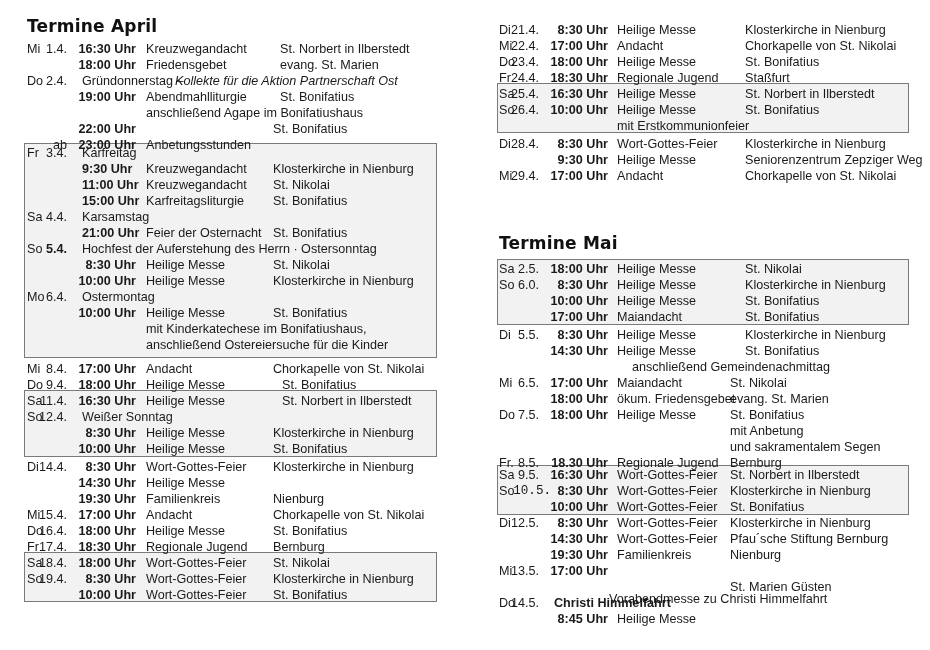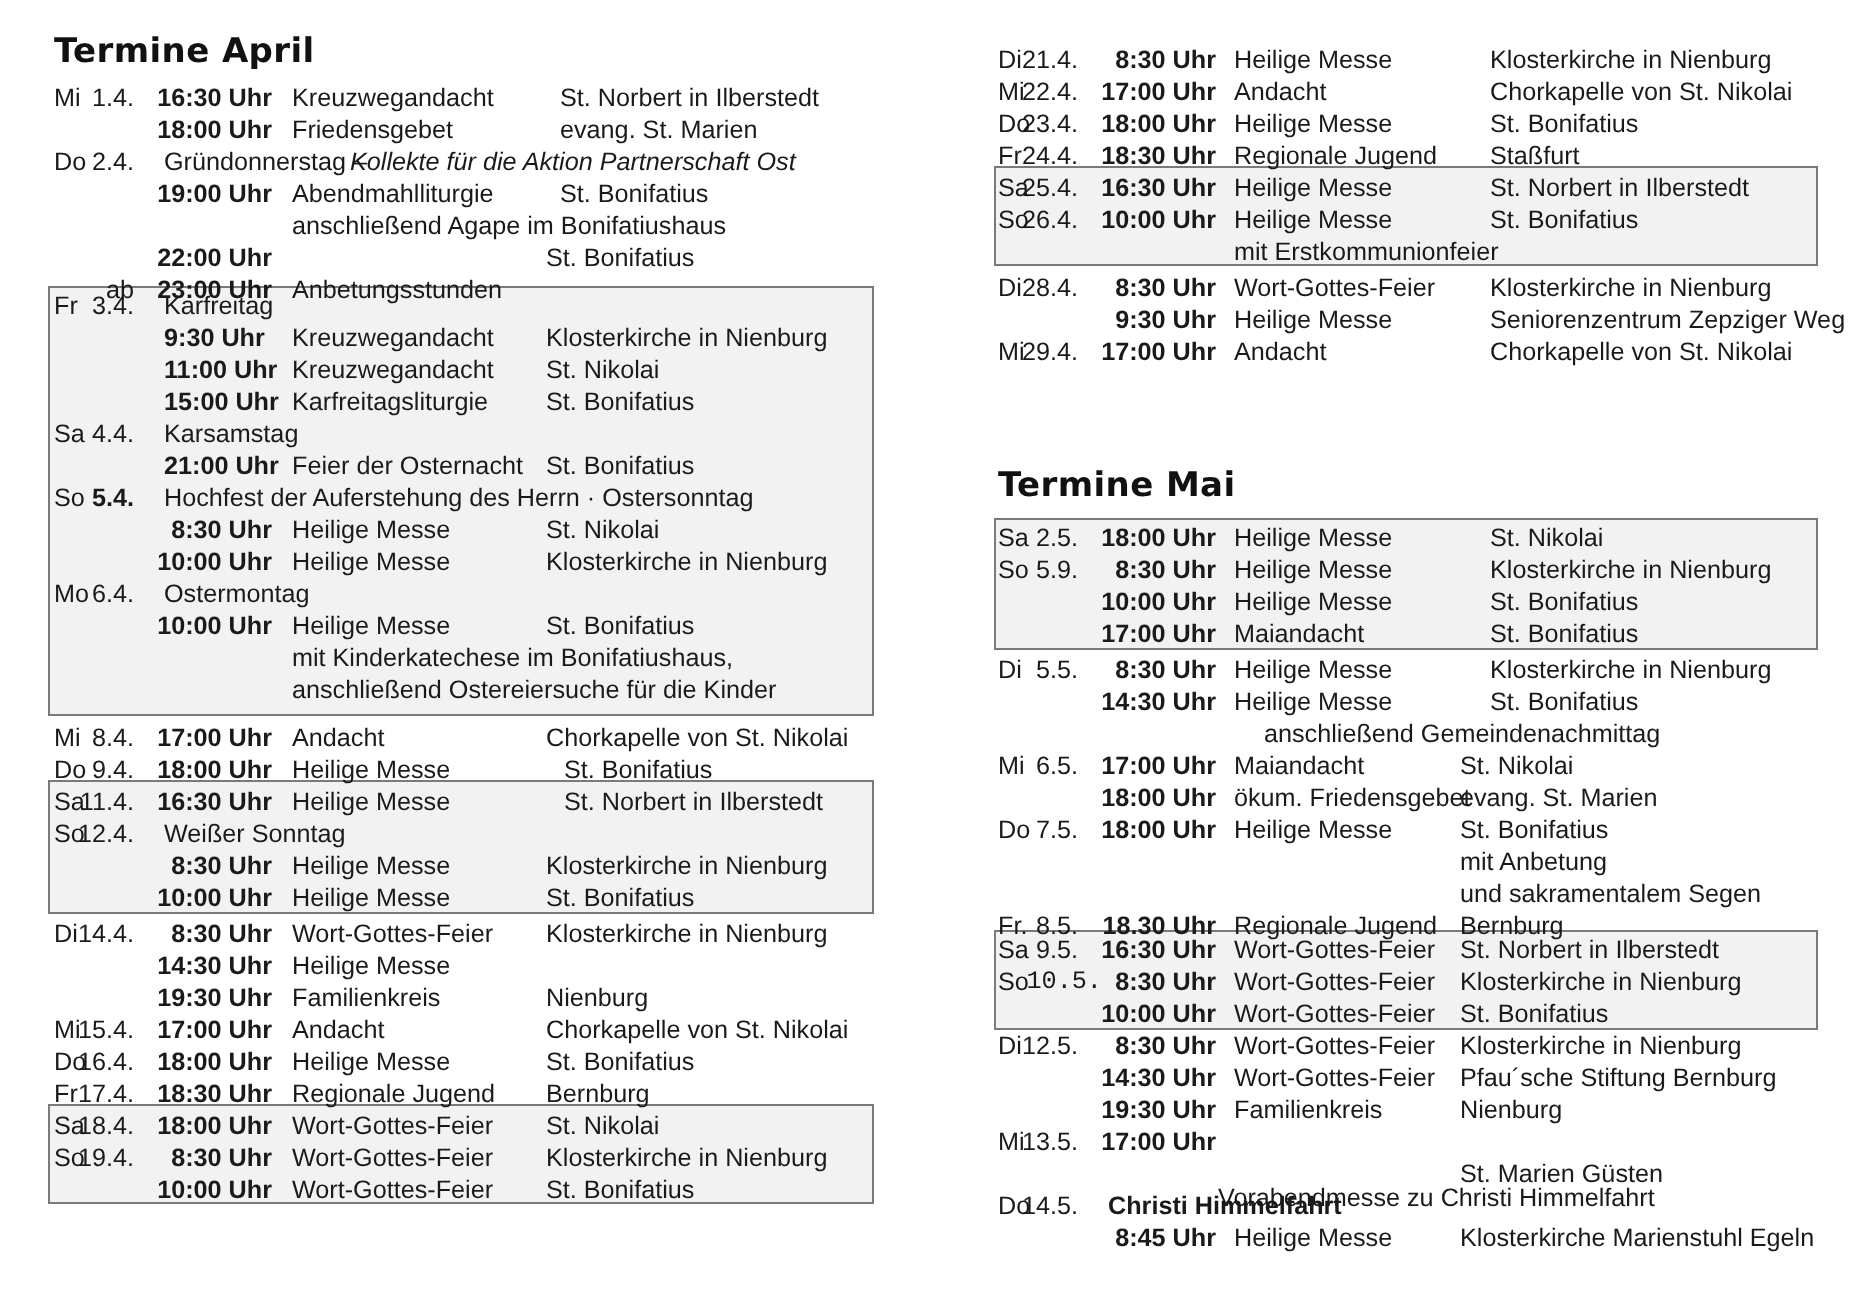--- a/index.html
+++ b/index.html
@@ -290,21 +290,21 @@
     </div>
     <div class="row" style="left:497px;top:261px;width:420px;">
       <span class="day" style="left:2px;">Sa</span>
       <span class="date" style="left:2px;">2.5.</span>
       <span class="time" style="left:41px;">18:00 Uhr</span>
       <span style="left:120px;">Heilige Messe</span>
       <span style="left:248px;">St. Nikolai</span>
     </div>
     <div class="row" style="left:497px;top:277px;width:420px;">
       <span class="day" style="left:2px;">So</span>
-      <span class="date" style="left:2px;">5.9.</span>
+      <span class="date" style="left:2px;">6.0.</span>
       <span class="time" style="left:41px;">8:30 Uhr</span>
       <span style="left:120px;">Heilige Messe</span>
       <span style="left:248px;">Klosterkirche in Nienburg</span>
     </div>
     <div class="row" style="left:497px;top:293px;width:420px;">
       <span class="time" style="left:41px;">10:00 Uhr</span>
       <span style="left:120px;">Heilige Messe</span>
       <span style="left:248px;">St. Bonifatius</span>
     </div>
     <div class="row" style="left:497px;top:309px;width:420px;">
@@ -405,15 +405,14 @@
       <span style="left: 233px;">St. Marien Güsten</span>
     </div>
     <div class="row" style="left:497px;top:595px;width:420px;">
       <span class="day" style="left:2px;">Do</span>
       <span class="date" style="left:2px;">14.5.</span>
       <span class="bold" style="left:57px;">Christi Himmelfahrt</span>
     </div>
     <div class="row" style="left:497px;top:611px;width:420px;">
       <span class="time" style="left:41px;">8:45 Uhr</span>
       <span style="left:120px;">Heilige Messe</span>
-      <span style="left: 233px;">Klosterkirche Marienstuhl Egeln</span>
     </div>
   </div>
 
 </body></html>

